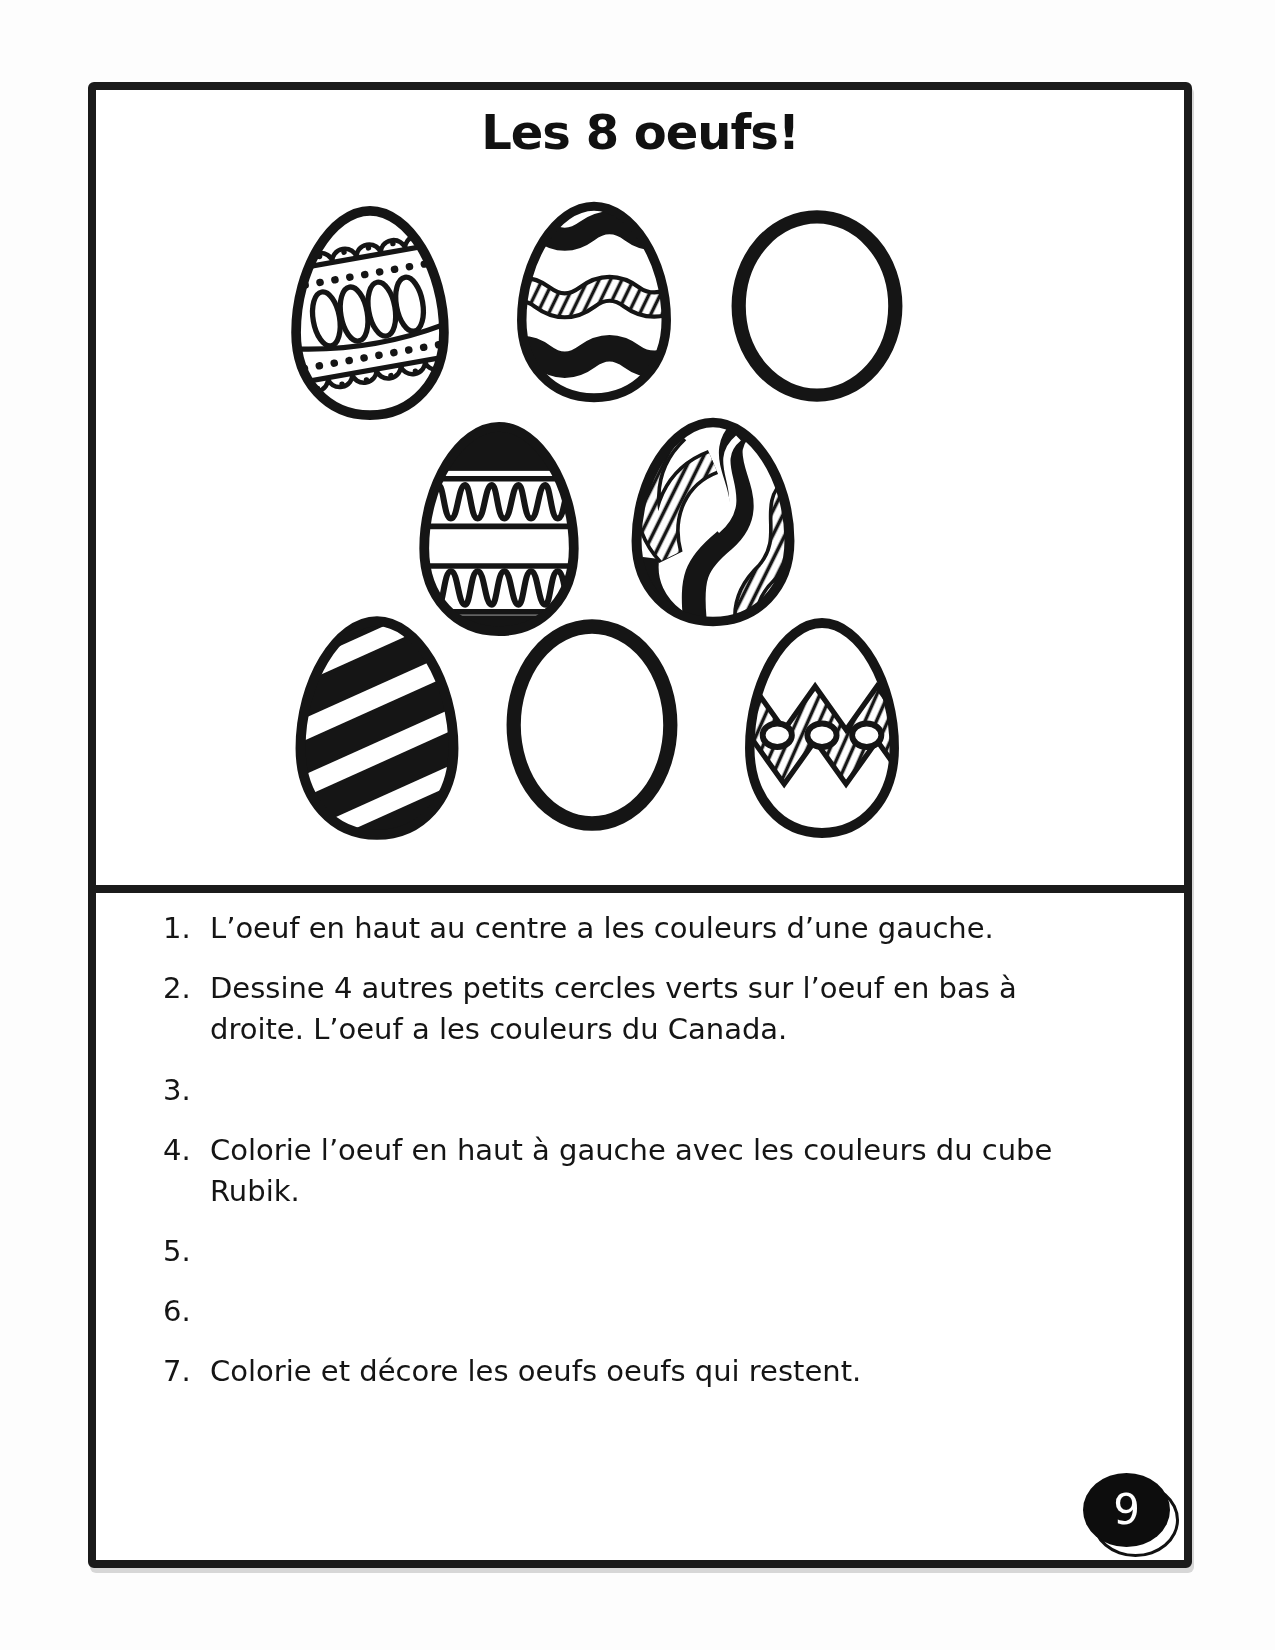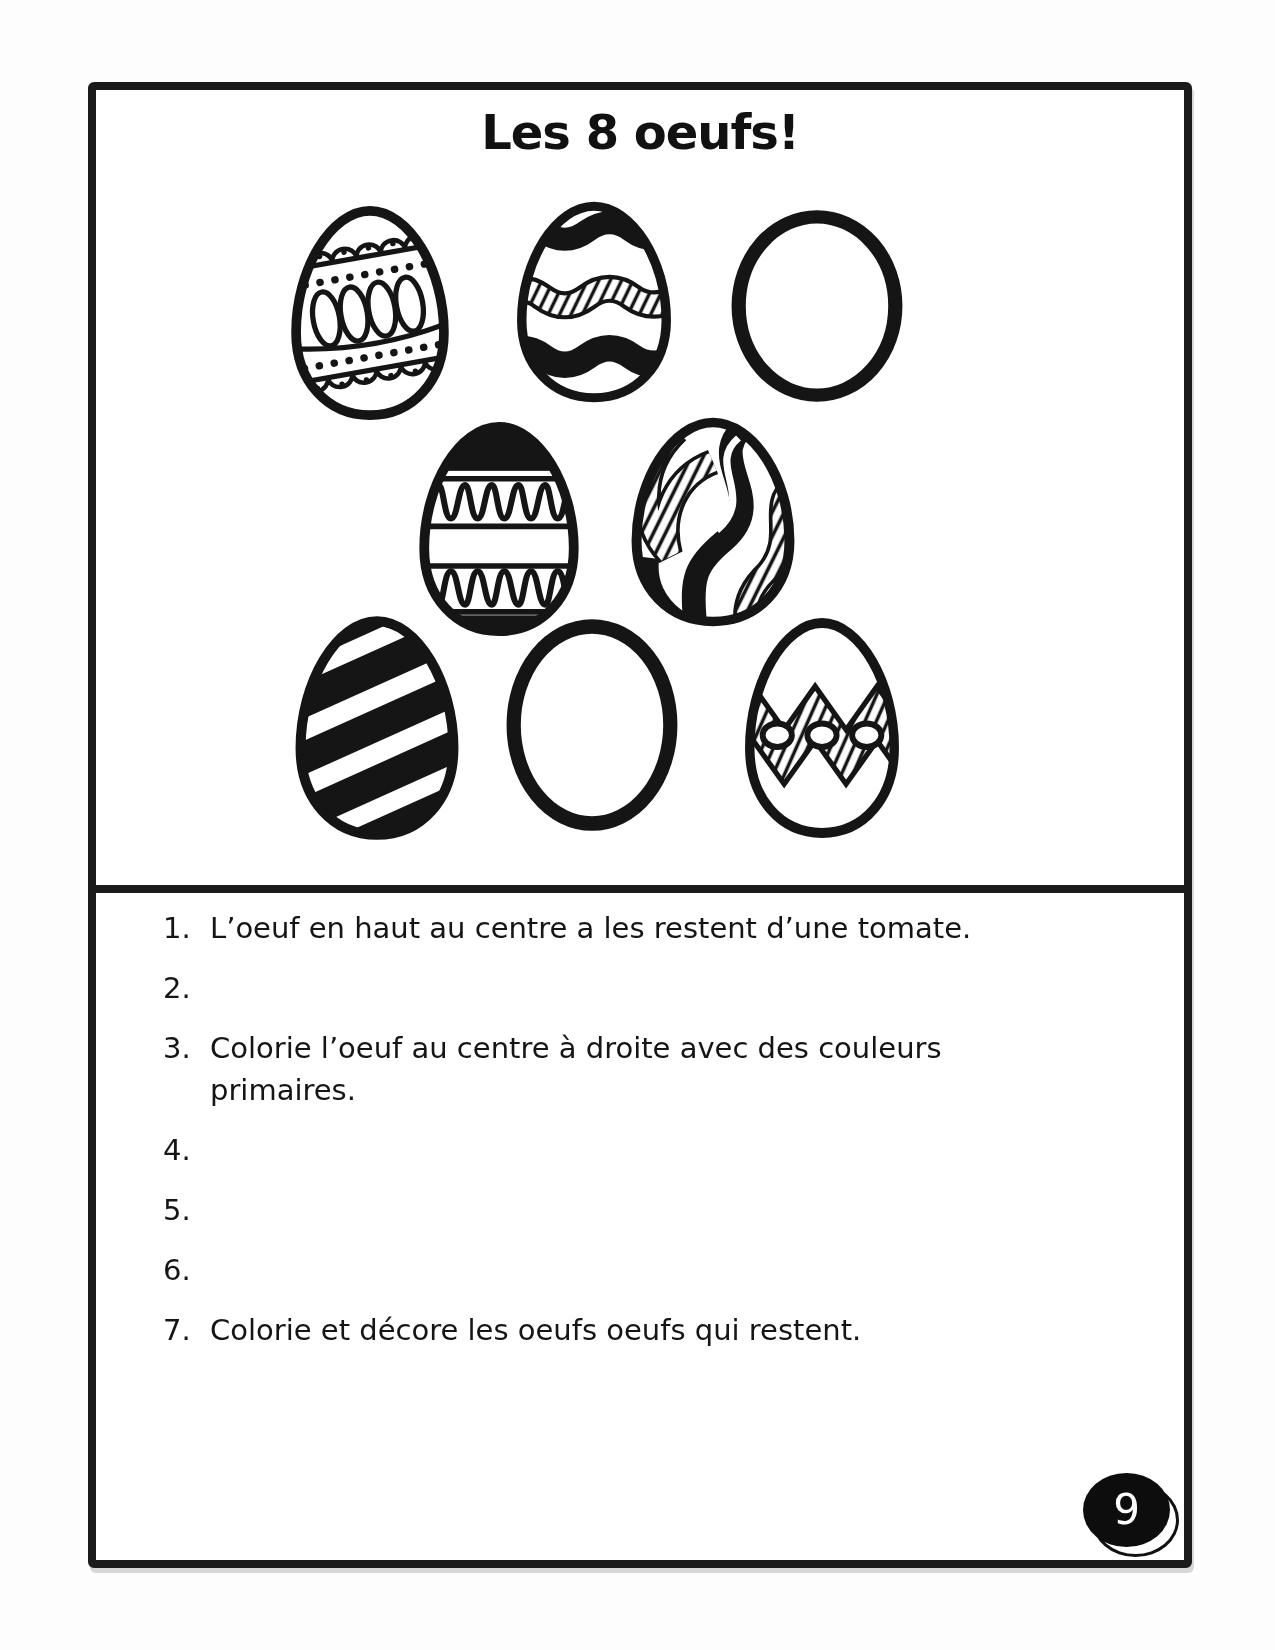--- a/index.html
+++ b/index.html
@@ -179,31 +179,32 @@
         </g>
         <path d="M50 5 C72 5 92 38 92 74 C92 102 74 121 50 121 C26 121 8 102 8 74 C8 38 28 5 50 5 Z" fill="none" stroke="#151515" stroke-width="5.5"></path>
       </svg>
     </div>
 
     <div class="divider"></div>
 
     <div class="instructions">
       <div class="item">
         <span class="num">1.</span>
-        <span class="txt">L’oeuf en haut au centre a les restent d’une tomate.</span>
+        <span class="txt">L’oeuf en haut au centre a les couleurs d’une gauche.</span>
       </div>
       <div class="item">
         <span class="num">2.</span>
+        <span class="txt">Dessine 4 autres petits cercles verts sur l’oeuf en bas à droite. L’oeuf a les couleurs du Canada.</span>
       </div>
       <div class="item">
         <span class="num">3.</span>
-        <span class="txt">Colorie l’oeuf au centre à droite avec des couleurs primaires.</span>
       </div>
       <div class="item">
         <span class="num">4.</span>
+        <span class="txt">Colorie l’oeuf en haut à gauche avec les couleurs du cube Rubik.</span>
       </div>
       <div class="item">
         <span class="num">5.</span>
       </div>
       <div class="item">
         <span class="num">6.</span>
       </div>
       <div class="item">
         <span class="num">7.</span>
         <span class="txt">Colorie et décore les oeufs oeufs qui restent.</span>

